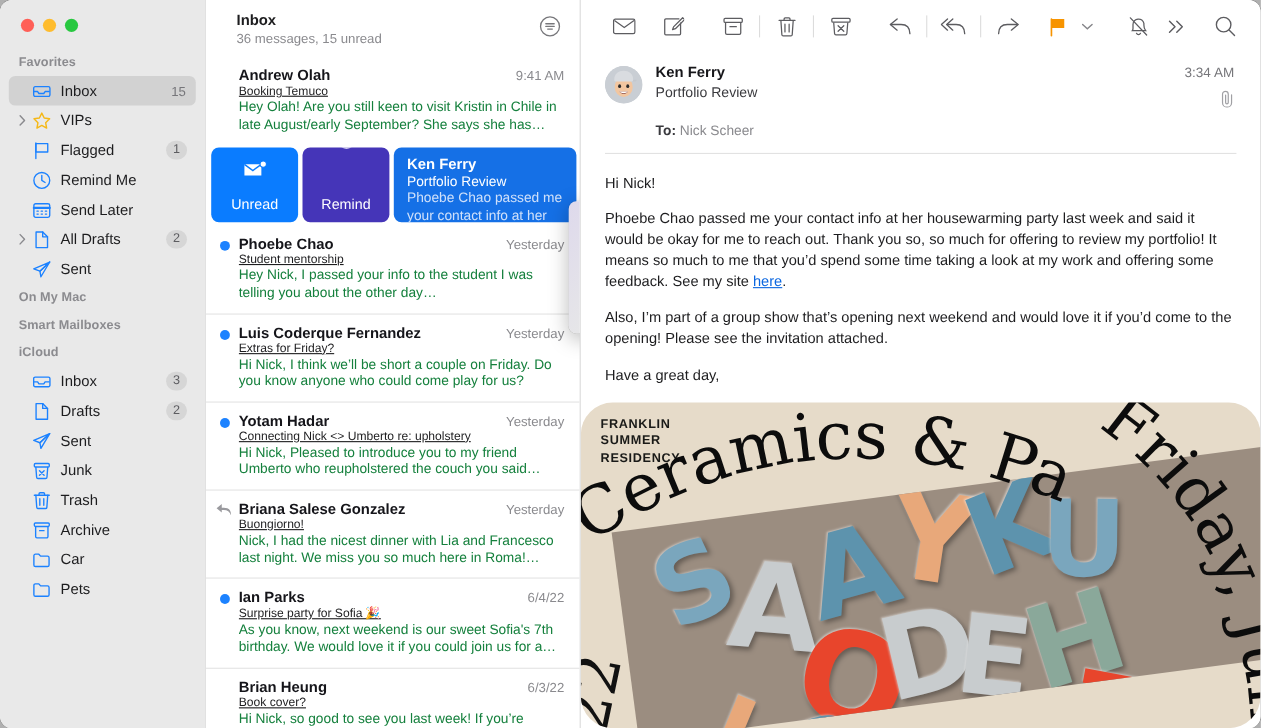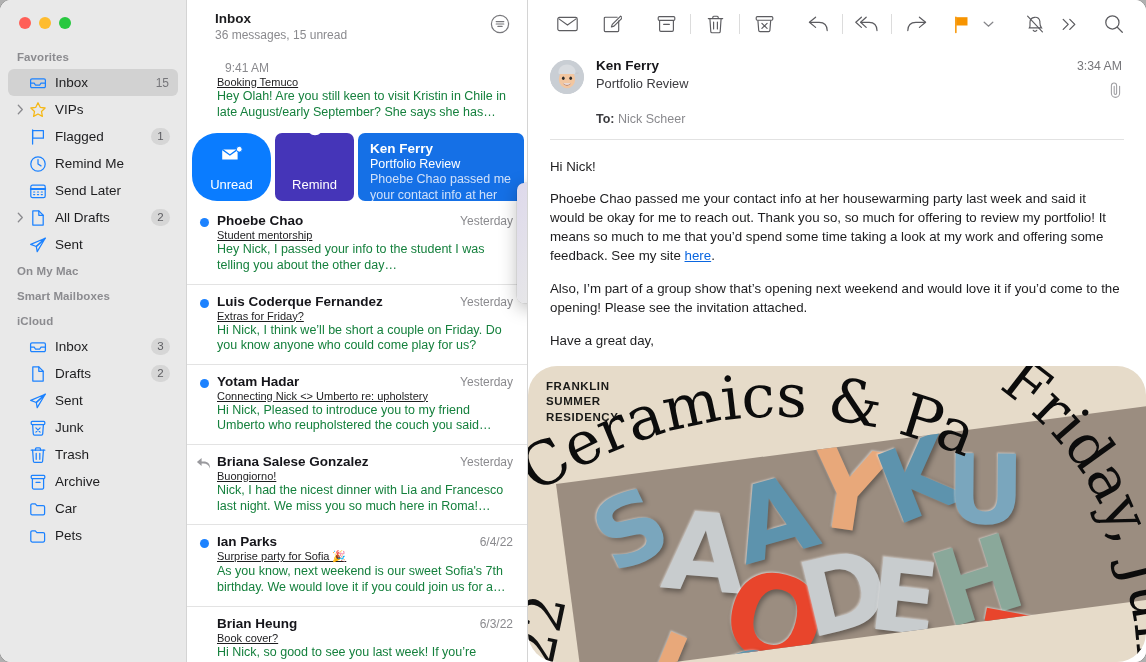--- a/index.html
+++ b/index.html
@@ -140,21 +140,21 @@
     position: absolute; top: 3px; height: 68px;
     border-radius: 7px;
     display: flex; flex-direction: column;
     align-items: center; justify-content: flex-end;
     padding-bottom: 9px;
     color: #fff;
     overflow: hidden;
   }
   .swipe-btn .sw-ico { margin-bottom: 10px; }
   .swipe-btn .sw-lbl { font-size: 13px; }
-  #sw-unread { left: 5px; width: 79px; background: #0a7cff; border-radius: 25px; }
+  #sw-unread { left: 5px; width: 79px; background: #0a7cff; }
   #sw-remind { left: 88px; width: 79px; background: #4535b8; gap: 27px; }
 
   .sel-row {
     position: absolute; left: 171px; top: 3px;
     width: 166px; height: 68px;
     background: #1570e6;
     border-radius: 7px;
     padding: 8px 12px 0 12px;
     color: #fff; overflow: hidden;
   }
@@ -475,20 +475,21 @@
           <circle cx="12" cy="12" r="8.6"></circle>
           <line x1="8.2" y1="9.6" x2="15.8" y2="9.6" stroke-linecap="round"></line>
           <line x1="8.2" y1="12" x2="15.8" y2="12" stroke-linecap="round"></line>
           <line x1="9.9" y1="14.4" x2="14.1" y2="14.4" stroke-linecap="round"></line>
         </svg>
       </div>
     </div>
 
     <div class="row" style="border-bottom:none;">
       <div class="row-top">
+        <div class="row-from">Andrew Olah</div>
         <div class="row-date">9:41 AM</div>
       </div>
       <div class="row-subj">Booking Temuco</div>
       <div class="row-prev">Hey Olah! Are you still keen to visit Kristin in Chile in late August/early September? She says she has…</div>
     </div>
 
     <div class="swipe-row">
       <div class="swipe-btn" id="sw-unread">
         <span class="sw-ico">
           <svg width="22" height="17" viewBox="0 0 22 17" fill="none">

